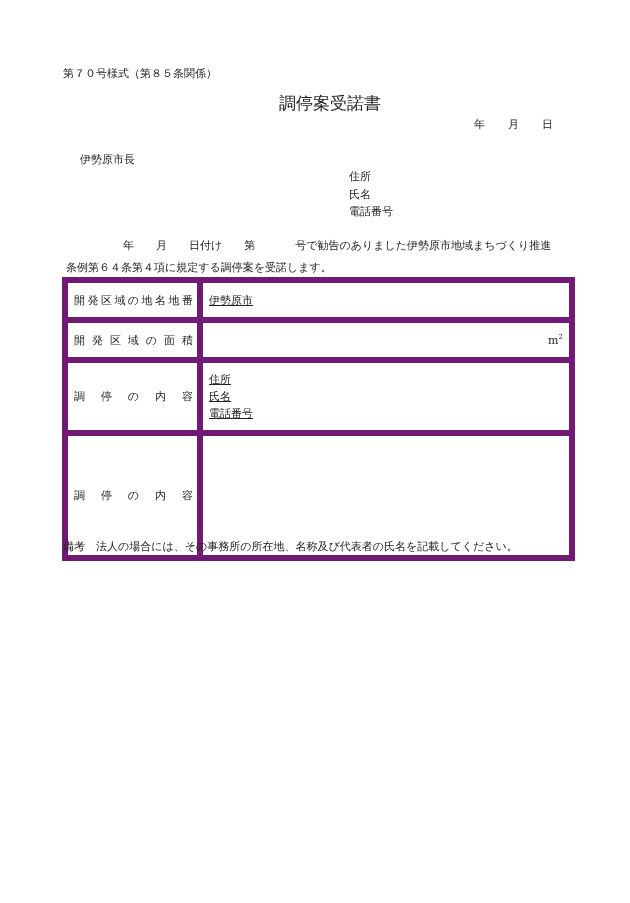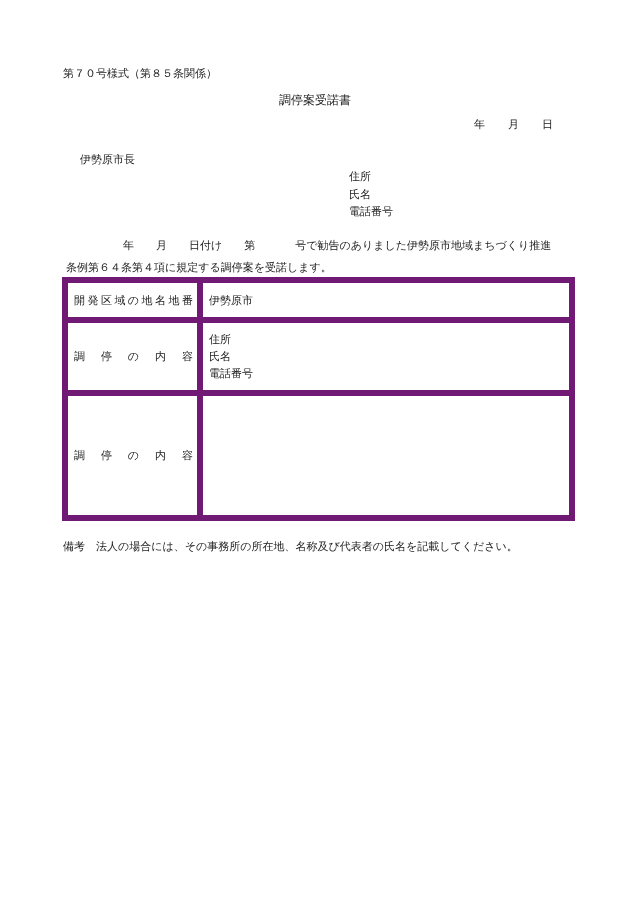--- a/index.html
+++ b/index.html
@@ -11,21 +11,21 @@
       width: 630px;
       height: 903px;
       position: relative;
       font-family: "DejaVu Serif", "Liberation Serif", serif;
       color: #222;
       font-size: 11px;
       overflow: hidden;
     }
     .abs { position: absolute; white-space: nowrap; font-family: Liberation Serif, serif; }
     .form-number { left: 63px; top: 66px; }
-    .doc-title { left: 279px; top: 92px; font-size: 12px; }
+    .doc-title { left: 279px; top: 92px; font-size: 17px; }
     .date-line { left: 474px; top: 117px; }
     .date-line span { display: inline-block; }
     .addressee { left: 80px; top: 152px; }
     .applicant { left: 349px; top: 168px; line-height: 17.5px; }
     .applicant div { height: 17.5px; }
     .body-line1 { left: 123px; top: 238px; }
     .body-line2 { left: 66px; top: 260px; }
     .gap { display: inline-block; }
 
     table.form-table {
@@ -44,21 +44,21 @@
     }
     table.form-table col.label-col { width: 135px; }
     table.form-table col.value-col { width: 372px; }
     .label-cell {
       padding-left: 6px !important;
       padding-right: 4px !important;
       text-align: justify;
       text-align-last: justify;
       letter-spacing: 0;
     }
-    .value-cell { padding-left: 6px !important; padding-right: 6px !important; }
+    .value-cell { padding-left: 6px !important; padding-right: 6px !important; text-decoration: underline; }
     .row1 td { height: 34px; }
     .row2 td { height: 34px; }
     .row3 td { height: 67px; }
     .row4 td { height: 119px; margin-left: 32px; }
     .unit { float: right; font-size: 11px; }
     .unit sup { font-size: 7px; }
     .party-lines div { line-height: 17px; }
     .remark { left: 63px; top: 539px; text-align: right; }
   </style>
 </head>
@@ -89,20 +89,26 @@
 <table class="form-table">
   <colgroup>
     <col class="label-col">
     <col class="value-col">
   </colgroup>
   <tbody>
       <tr class="row1">
     <td class="label-cell">開発区域の地名地番</td>
     <td class="value-cell">伊勢原市</td>
   </tr>
+  <tr class="row2">
+    <td class="label-cell">開発区域の面積</td>
+    <td class="value-cell">
+      <span class="unit"><span>m</span><sup>2</sup></span>
+    </td>
+  </tr>
   <tr class="row3">
     <td class="label-cell">調停の内容</td>
     <td class="value-cell party-lines">
       <div>住所</div>
       <div>氏名</div>
       <div>電話番号</div>
     </td>
   </tr>
   <tr class="row4">
     <td class="label-cell">調停の内容</td>

